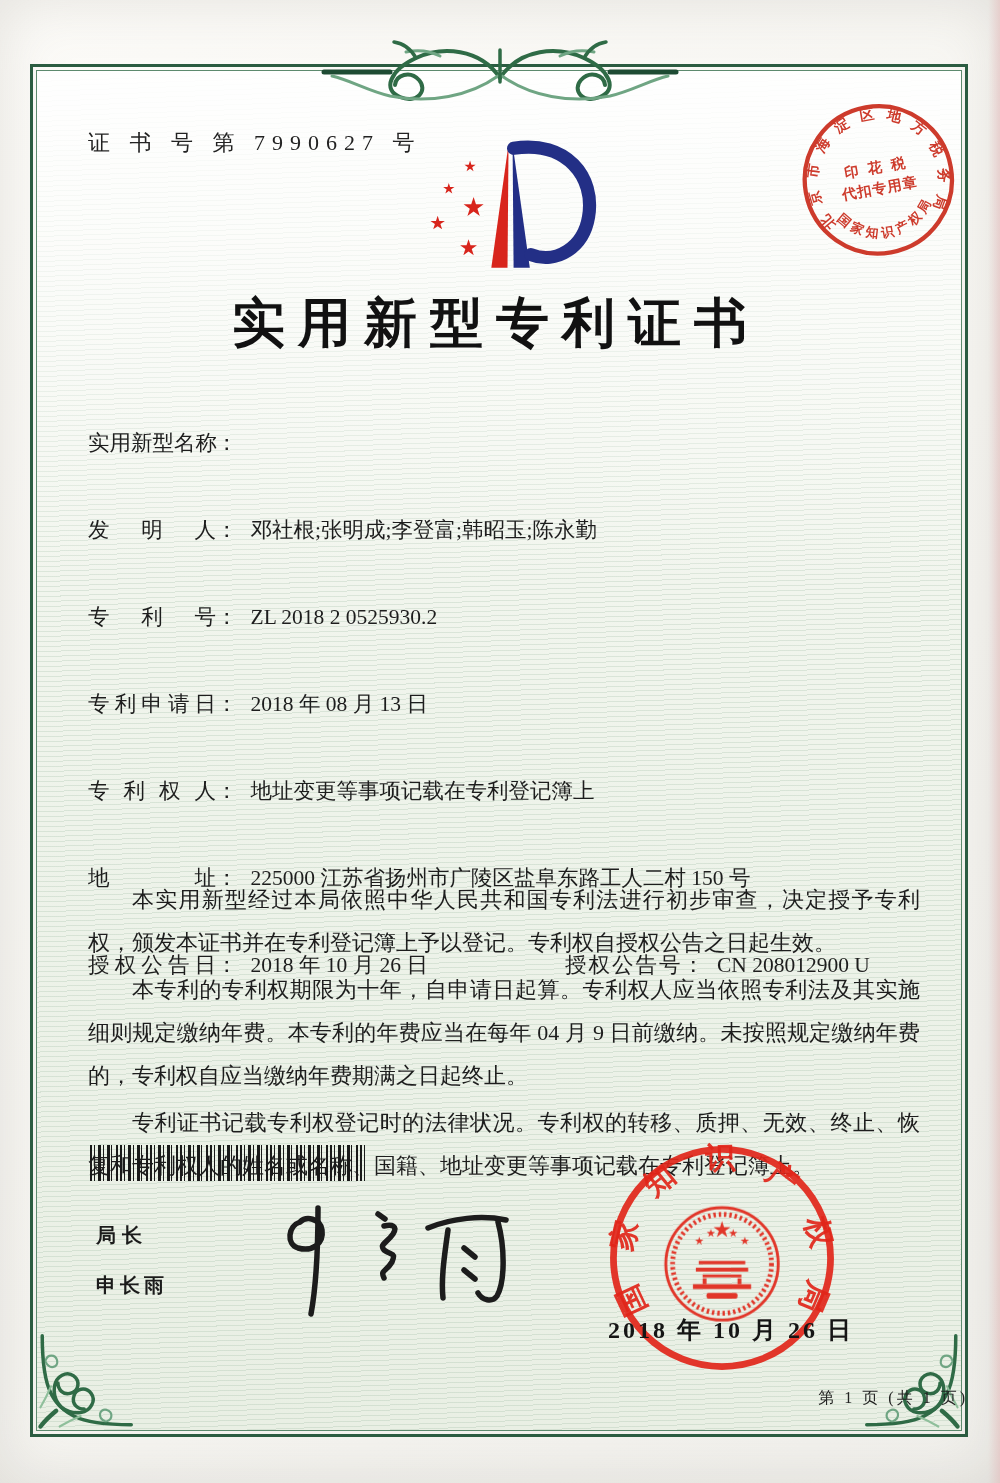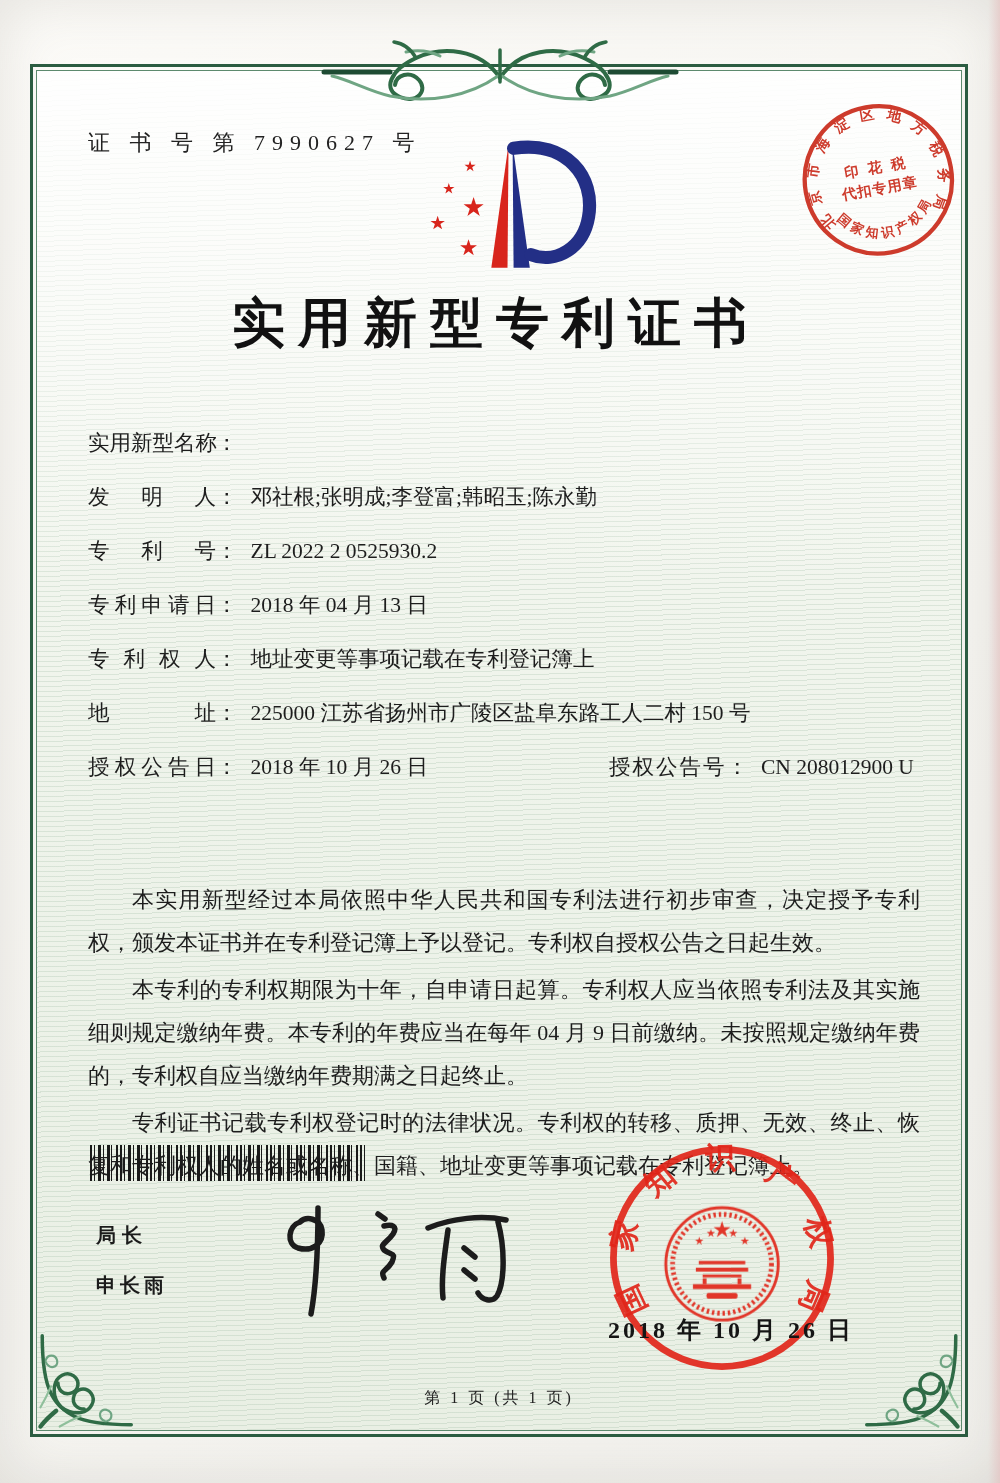--- a/index.html
+++ b/index.html
@@ -51,28 +51,28 @@
   }
   .title {
     position:absolute; left:0; width:992px; top:288px;
     text-align:center; font-size:53px; font-weight:bold;
     letter-spacing:13px; color:#111;
   }
 
   
   .fields {
     position:absolute; left:88px; top:428px; width:840px;
-    display:flex; flex-direction:column; gap:25px;
+    display:flex; flex-direction:column; gap:58px;
     font-size:21.5px; white-space:nowrap;
   }
   .frow { position:relative; display:flex; align-items:baseline; }
   .flabel { display:inline-block; width:128px; text-align:justify; text-align-last:justify; }
   .fcolon { margin-right:13px; }
   .fcol2 { position:absolute; left:477px; top:0; display:flex; align-items:baseline; }
-  .fcol2 .flabel2 { letter-spacing:2px;margin-left:44px; }
+  .fcol2 .flabel2 { letter-spacing:2px; }
 
   
   .paras {
     position:absolute; left:88px; top:878px; width:832px;
     font-size:22px; line-height:43px; text-align:justify;
   }
   .paras p { margin:0 0 4px 0; text-indent:2em; }
 
   
   .barcode {
@@ -94,21 +94,21 @@
   .officer-title { top:1222px; letter-spacing:6px; }
   .officer-name  { top:1272px; letter-spacing:4px; }
   .signature { position:absolute; left:252px; top:1192px; width:280px; height:140px; }
   .seal { position:absolute; left:596px; top:1132px; width:252px; height:252px; }
   .seal-date {
     position:absolute; left:608px; top:1314px;
     font-size:24px; letter-spacing:3px; color:#151515; font-weight:bold;
   }
   .footer {
     position:absolute; left:30px; width:938px; top:1388px;
-    text-align:center; font-size:16px; letter-spacing:3px; color:#222;
+    text-align:right; font-size:16px; letter-spacing:3px; color:#222;
   }
 </style>
 </head>
 <body>
 
 <svg width="0" height="0" style="position:absolute">
   <defs>
     <symbol id="star" viewBox="-1.2 -1.2 2.4 2.4">
       <polygon points="0,-1 0.225,-0.309 0.951,-0.309 0.363,0.118 0.588,0.809 0,0.382 -0.588,0.809 -0.363,0.118 -0.951,-0.309 -0.225,-0.309"></polygon>
     </symbol>
@@ -209,26 +209,26 @@
         <span class="fcolon">：</span>
     </div>
     <div class="frow">
       <span class="flabel">发明人</span>
         <span class="fcolon">：</span>
         <span class="fvalue">邓社根;张明成;李登富;韩昭玉;陈永勤</span>
     </div>
     <div class="frow">
       <span class="flabel">专利号</span>
         <span class="fcolon">：</span>
-        <span class="fvalue">ZL 2022 2 0525930.2</span>
+        <span class="fvalue">ZL 2018 2 0525930.2</span>
     </div>
     <div class="frow">
       <span class="flabel">专利申请日</span>
         <span class="fcolon">：</span>
-        <span class="fvalue">2018 年 04 月 13 日</span>
+        <span class="fvalue">2018 年 08 月 13 日</span>
     </div>
     <div class="frow">
       <span class="flabel">专利权人</span>
         <span class="fcolon">：</span>
         <span class="fvalue">地址变更等事项记载在专利登记簿上</span>
     </div>
     <div class="frow">
       <span class="flabel">地址</span>
         <span class="fcolon">：</span>
         <span class="fvalue">225000  江苏省扬州市广陵区盐阜东路工人二村 150 号</span>

